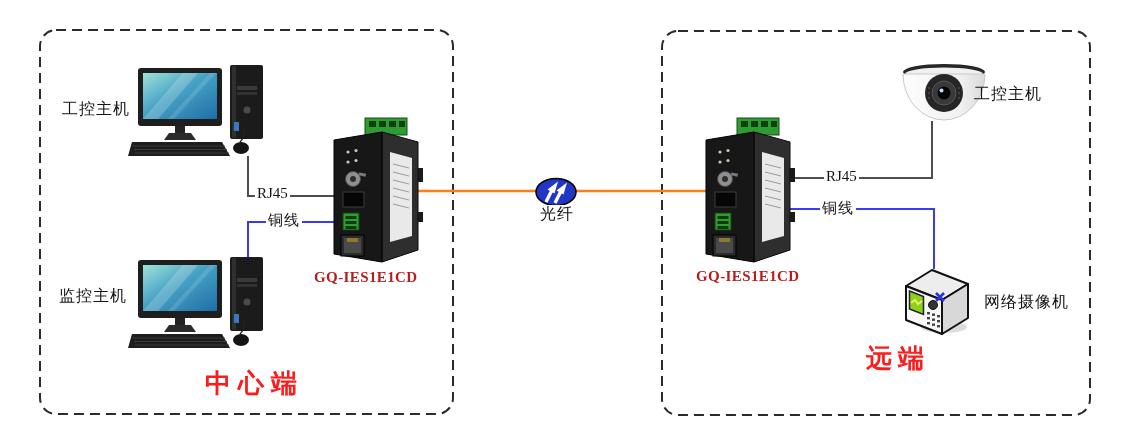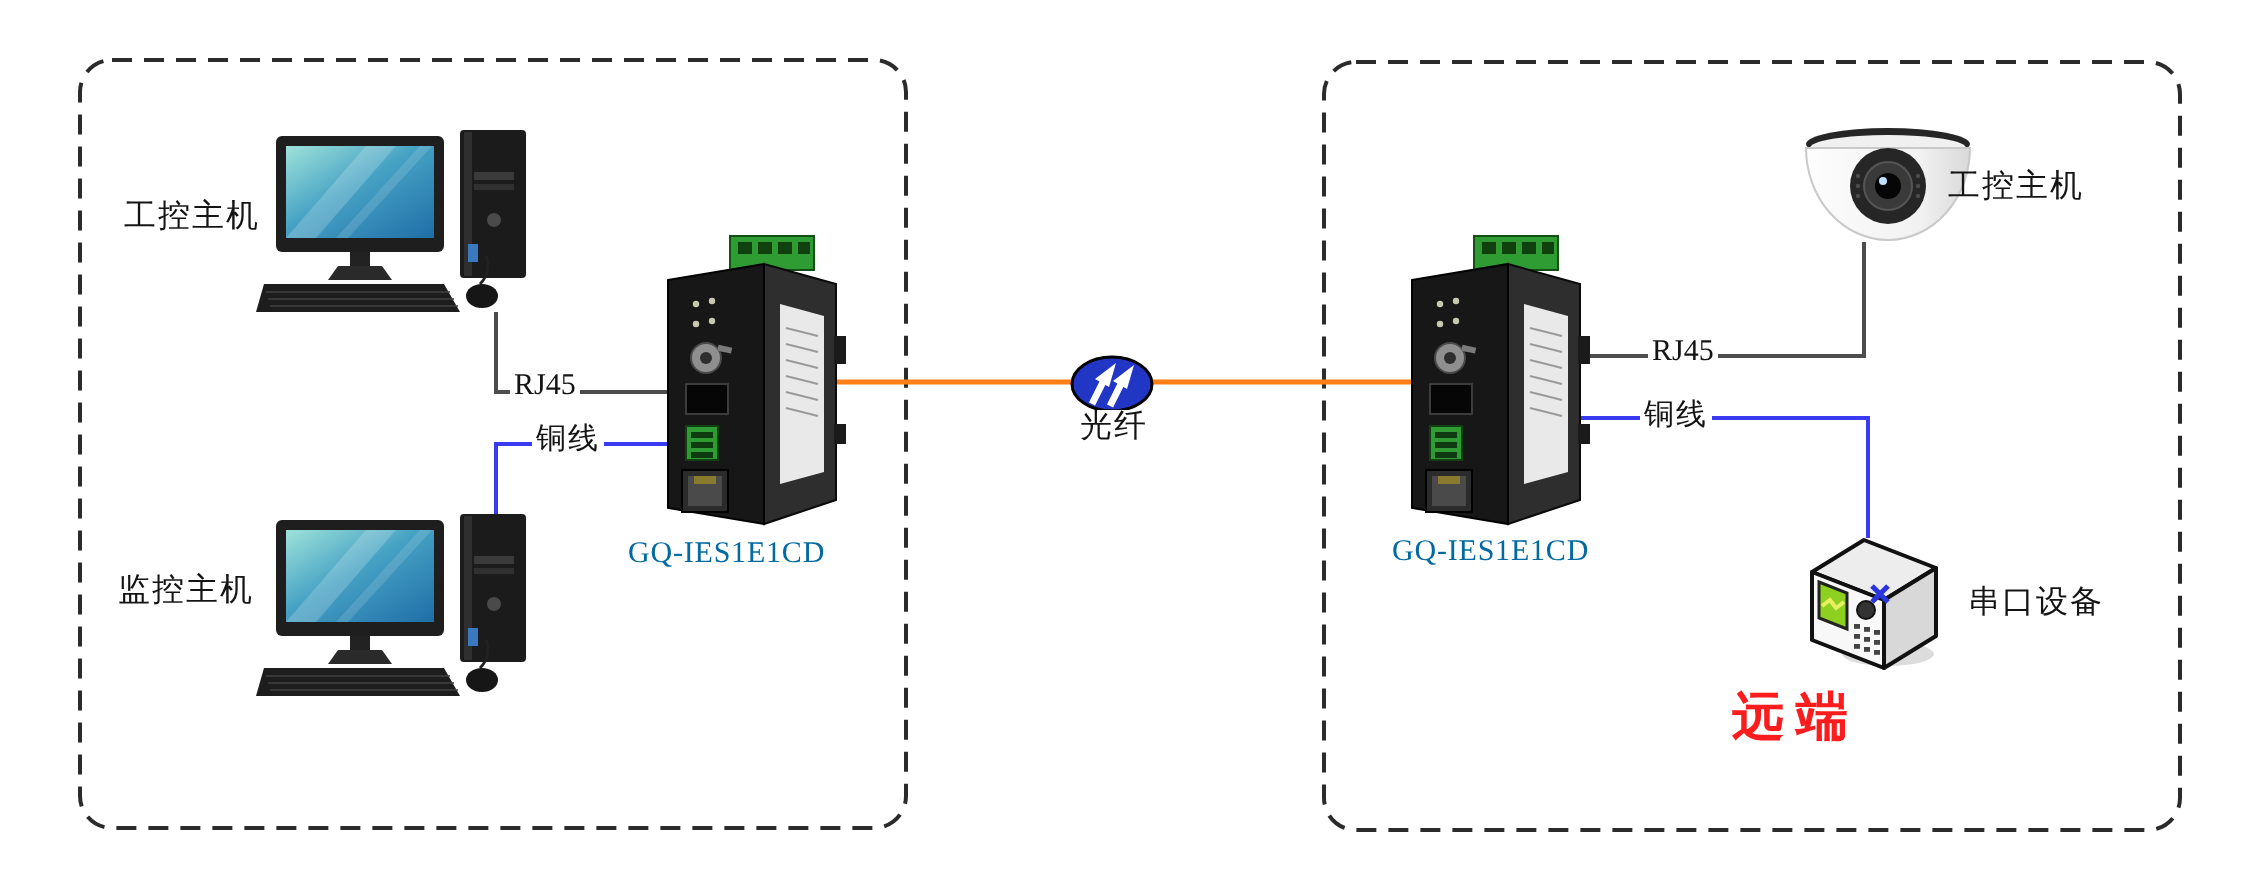--- a/index.html
+++ b/index.html
@@ -3,21 +3,21 @@
 <meta charset="utf-8">
 <style>
   html,body{margin:0;padding:0;background:#fff;}
   .canvas{position:relative;width:1128px;height:448px;background:#ffffff;overflow:hidden;
           font-family:"Liberation Serif","DejaVu Serif",serif;}
   .abs{position:absolute;}
   .lbl{position:absolute;white-space:nowrap;color:#141414;line-height:1.15;}
   .bg{background:#ffffff;padding:0 2px;}
   .cjk{font-size:16px;letter-spacing:1px;}
   .link-lbl{font-size:15px;font-weight:normal;}
-  .model{font-size:15px;font-weight:normal;letter-spacing:0.4px;color:#0369a1;}
+  .model{font-size:15px;font-weight:bold;letter-spacing:0.4px;color:#b91c1c;}
   .zone-label{color:#fb1d1d;font-weight:bold;font-size:26px;letter-spacing:7px;}
   svg{display:block;}
 </style>
 </head>
 <body>
 
 <svg width="0" height="0" style="position:absolute" aria-hidden="true">
   <defs>
     <linearGradient id="scrGrad" x1="0" y1="0" x2="1" y2="1">
       <stop offset="0" stop-color="#9fe2da"></stop>
@@ -180,23 +180,24 @@
     </svg>
   <svg class="abs" style="left:896px;top:260px" width="78" height="78">
       <use href="#sym-serial"></use>
     </svg>
 
   <div class="lbl cjk" style="left:62px;top:100px">工控主机</div>
   <div class="lbl cjk" style="left:59px;top:287px">监控主机</div>
   <div class="lbl link-lbl bg" style="left:255px;top:185px">RJ45</div>
   <div class="lbl cjk bg" style="left:266px;top:212px;font-size:15px">铜线</div>
   <div class="lbl model" style="left:314px;top:269px">GQ-IES1E1CD</div>
+  <div class="lbl zone-label" style="left:205px;top:369px">中心端</div>
 
   <div class="lbl cjk bg" style="left:538px;top:205px">光纤</div>
 
   <div class="lbl cjk" style="left:974px;top:85px">工控主机</div>
   <div class="lbl link-lbl bg" style="left:824px;top:168px">RJ45</div>
   <div class="lbl cjk bg" style="left:820px;top:200px;font-size:15px">铜线</div>
   <div class="lbl model" style="left:696px;top:268px">GQ-IES1E1CD</div>
-  <div class="lbl cjk" style="left:984px;top:293px">串口设备</div>
+  <div class="lbl cjk" style="left:984px;top:293px">网络摄像机</div>
   <div class="lbl zone-label" style="left:866px;top:344px;letter-spacing:6px">远端</div>
 
 </div>
 
 </body></html>

